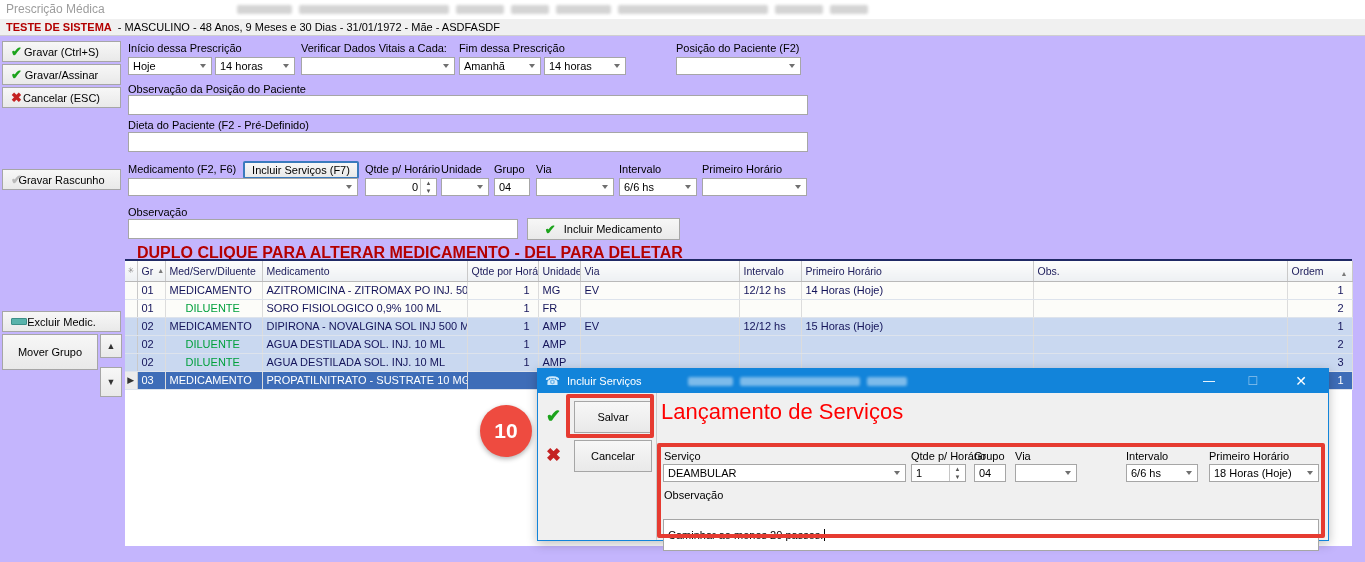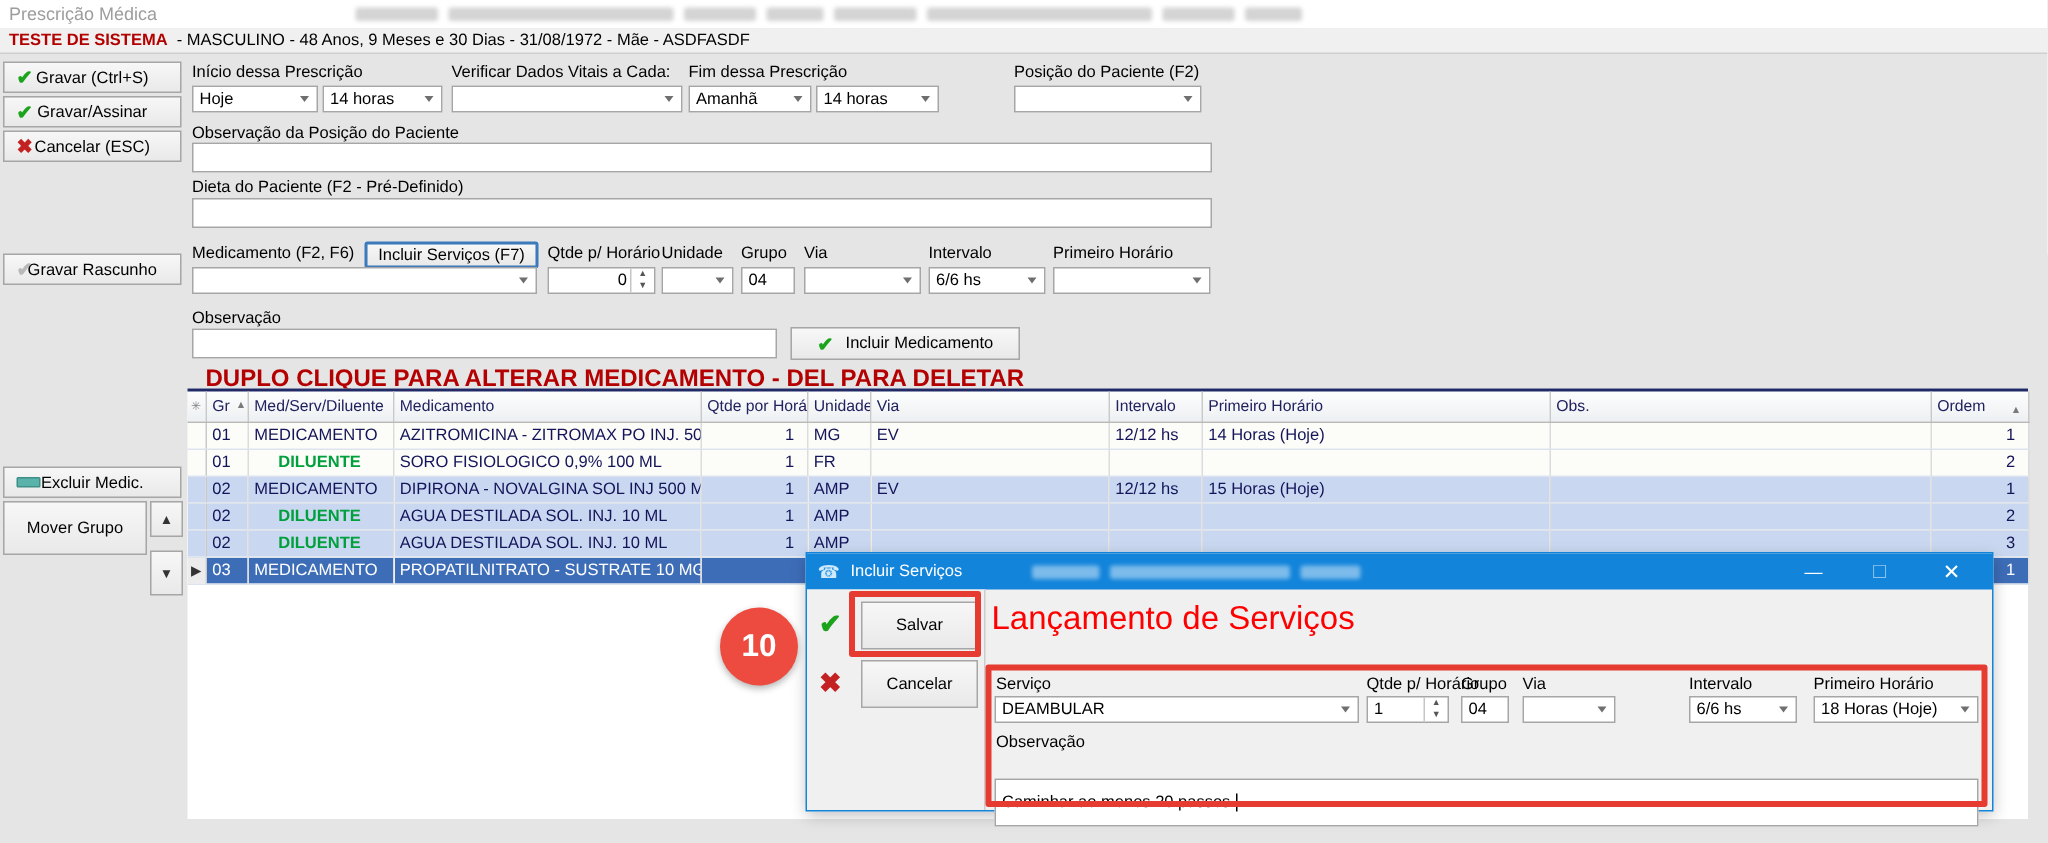--- a/index.html
+++ b/index.html
@@ -1,17 +1,17 @@
 <!DOCTYPE html>
 <html><head>
 <meta charset="utf-8">
 <style>
   html,body{margin:0;padding:0;}
   body{width:1365px;height:562px;overflow:hidden;font-family:"Liberation Sans",sans-serif;}
-  #app{position:relative;width:1365px;height:562px;background:#e5e5e5;overflow:hidden;}
+  #app{position:relative;width:1365px;height:562px;background:#c4b5fd;overflow:hidden;}
 
   
   #titlebar{position:absolute;left:0;top:0;width:1365px;height:19px;background:#ffffff;border-bottom:1px solid #d9d9d9;}
   #titlebar .title-text{position:absolute;left:6px;top:2px;font-size:12px;color:#9d9d9d;}
   .rbars{position:absolute;top:5px;display:flex;align-items:center;}
   .rbar{display:inline-block;height:9px;background:#d4d4d4;border-radius:2px;margin-right:7px;filter:blur(1.5px);}
 
   
   #patientbar{position:absolute;left:0;top:19px;width:1365px;height:17px;background:#f0f0f0;border-bottom:1px solid #cfcfcf;font-size:11px;line-height:17px;white-space:nowrap;padding-left:6px;box-sizing:border-box;}
   #patientbar .pname{color:#b30000;font-weight:bold;}
@@ -46,21 +46,21 @@
   #grid{position:absolute;left:125px;top:259px;width:1227px;height:287px;background:#fff;border-top:2px solid #202a66;box-sizing:border-box;}
   #grid table{border-collapse:collapse;table-layout:fixed;width:1227px;font-size:11px;}
   #grid th{height:20px;background:linear-gradient(#fdfdfd,#edf0f3);border-right:1px solid #c9c9c9;border-bottom:1px solid #b9b9b9;font-weight:normal;color:#21215e;text-align:left;padding:0 4px;font-size:10.5px;white-space:nowrap;overflow:hidden;box-sizing:border-box;}
   #grid td{height:18px;border-right:1px solid #dcdcdc;border-bottom:1px solid #dde3ec;padding:0 4px;white-space:nowrap;overflow:hidden;color:#14145a;box-sizing:border-box;}
   #grid tr.band-b td{background:#c9d8f0;}
   #grid tr.band-a td{background:#fcfcf9;}
   #grid tr.sel td{background:#3e6db8;color:#fff;}
   #grid td.c-ind,#grid tr.sel td.c-ind{background:#ececec;border-right:1px solid #c9c9c9;color:#333;padding:0 1px;font-size:9px;text-align:center;}
   #grid th.c-ind{padding:0 1px;text-align:center;color:#8a8a8a;font-size:8px;}
   #grid td.c-qtde,#grid td.c-ordem{text-align:right;padding-right:8px;}
-  #grid td.green{color:#00a03c;font-weight:bold;padding-left:20px;}
+  #grid td.green{color:#00a03c;font-weight:normal;padding-left:20px;}
   .sort-asc{font-size:7px;color:#7a7a7a;margin-left:4px;vertical-align:2px;}
   .sort-right{float:right;margin-top:5px;}
 
   
   #dialog{position:absolute;left:537px;top:368px;width:792px;height:173px;background:#f0f0f0;border:1px solid #1284da;box-sizing:border-box;box-shadow:0 3px 10px rgba(0,0,0,.25);z-index:10;}
   #dlg-titlebar{position:absolute;left:0;top:0;right:0;height:24px;background:#1284da;display:flex;align-items:center;}
   #dlg-titlebar .dlg-icon{margin-left:7px;font-size:12px;color:#cfeafc;}
   #dlg-titlebar .dlg-title{margin-left:7px;font-size:11px;color:#fff;}
   .dlg-ctrl{position:absolute;top:0;width:30px;height:24px;display:flex;align-items:center;justify-content:center;color:#fff;font-size:12px;}
   #dlg-min{right:104px;}  #dlg-max{right:60px;color:#8fc3ec;} #dlg-close{right:12px;font-size:14px;}
@@ -89,21 +89,21 @@
         <span class="rbar" style="width:38px"></span>
       <span class="rbar" style="width:55px"></span>
         <span class="rbar" style="width:150px"></span>
         <span class="rbar" style="width:48px"></span>
         <span class="rbar" style="width:38px"></span>
     </span>
   </div>
 
   <div id="patientbar">
     <span class="pname">TESTE DE SISTEMA</span>
-    <span class="pdetails">- MASCULINO - 48 Anos, 9 Meses e 30 Dias - 31/08/1972 - Mãe - ASDFASDF</span>
+    <span class="pdetails">- MASCULINO - 48 Anos, 9 Meses e 30 Dias - 31/01/1972 - Mãe - ASDFASDF</span>
   </div>
 
   <div class="sbtn" style="top:41px;">
     <span class="ic ic-check">✔</span>
     <span>Gravar (Ctrl+S)</span>
   </div>
   <div class="sbtn" style="top:64px;">
     <span class="ic ic-check">✔</span>
     <span>Gravar/Assinar</span>
   </div>

